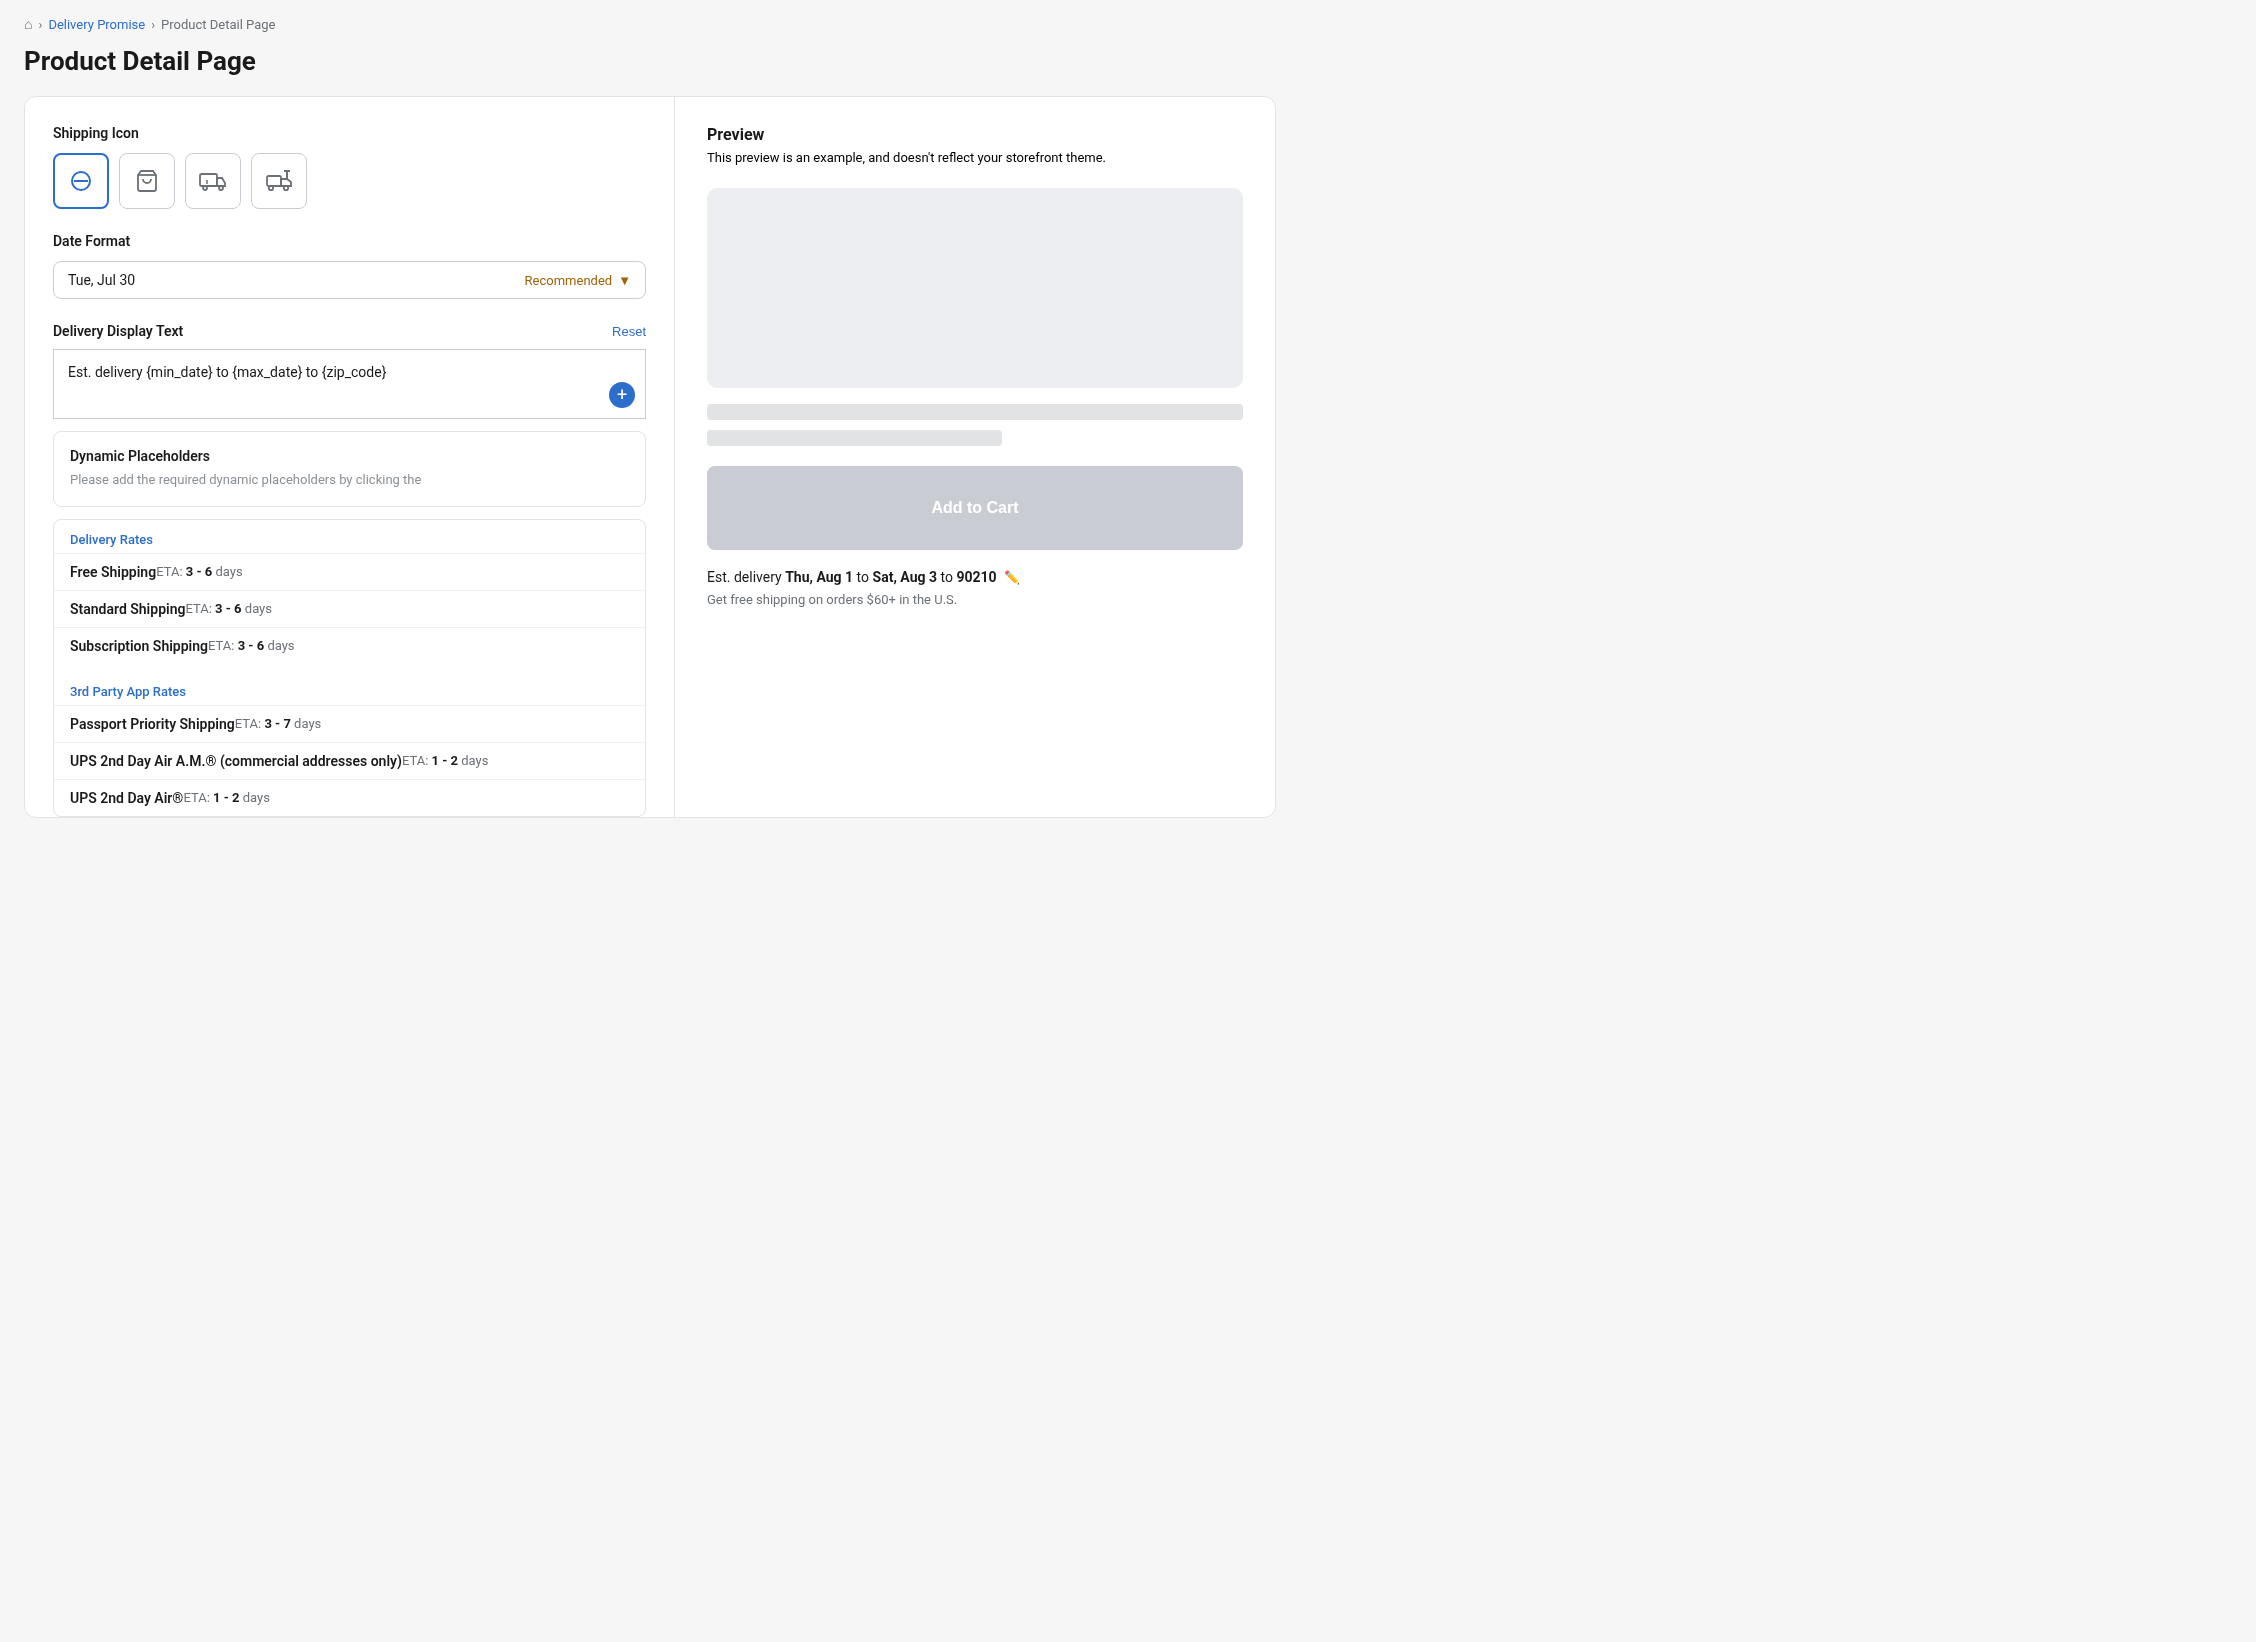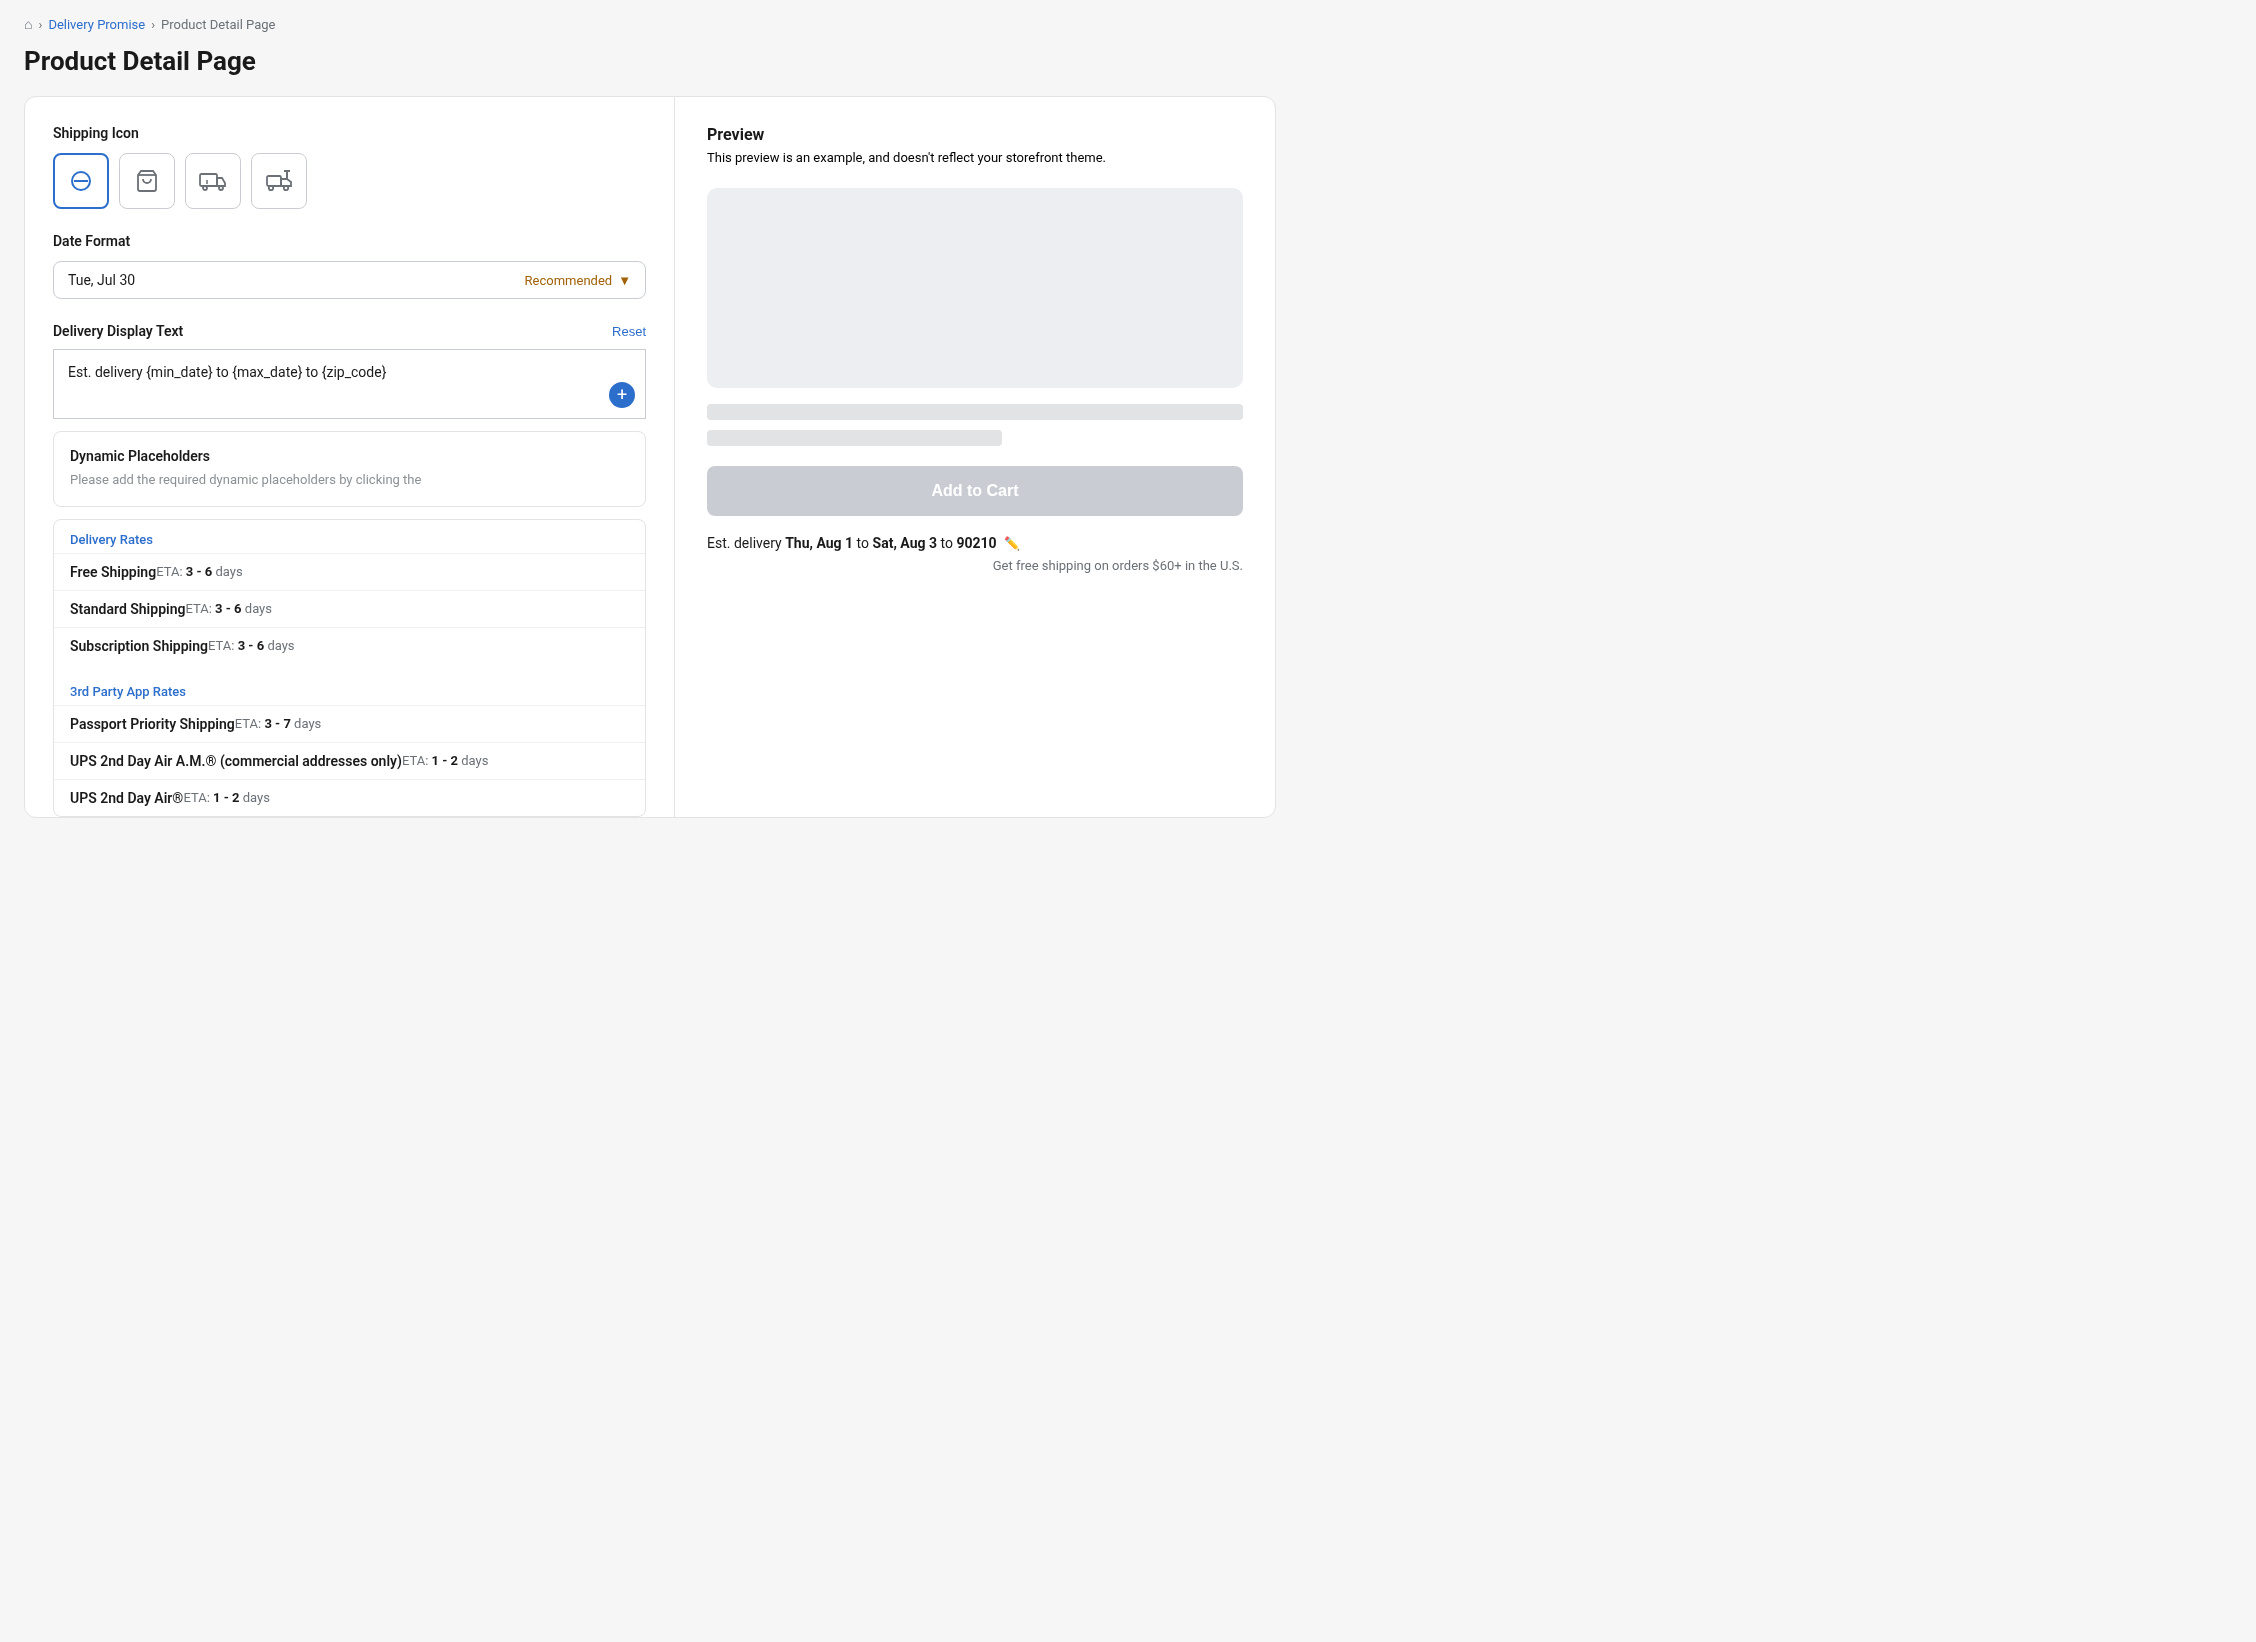--- a/index.html
+++ b/index.html
@@ -237,21 +237,21 @@
       border-radius: 4px;
       width: 55%;
       margin-bottom: 20px;
     }
     .add-to-cart-btn {
       width: 100%;
       background: #c9cdd3;
       color: #fff;
       border: none;
       border-radius: 8px;
-      padding: 16px;
+      padding: 33px;
       font-size: 16px;
       font-weight: 600;
       cursor: pointer;
       margin-bottom: 16px;
     }
     .est-delivery-line {
       font-size: 14px;
       color: #1a1a1a;
       line-height: 1.6;
       margin-bottom: 4px;
@@ -260,21 +260,21 @@
       font-weight: 700;
     }
     .edit-icon-inline {
       font-size: 13px;
       color: #6b7177;
       margin-left: 4px;
     }
     .free-shipping-note {
       font-size: 13px;
       color: #6b7177;
-      text-align: right;
+      text-align: left;
     }
     .home-icon {
       font-size: 14px;
       color: #6b7177;
     }
   </style>
 </head>
 <body>
 
 <div class="page-wrapper">

